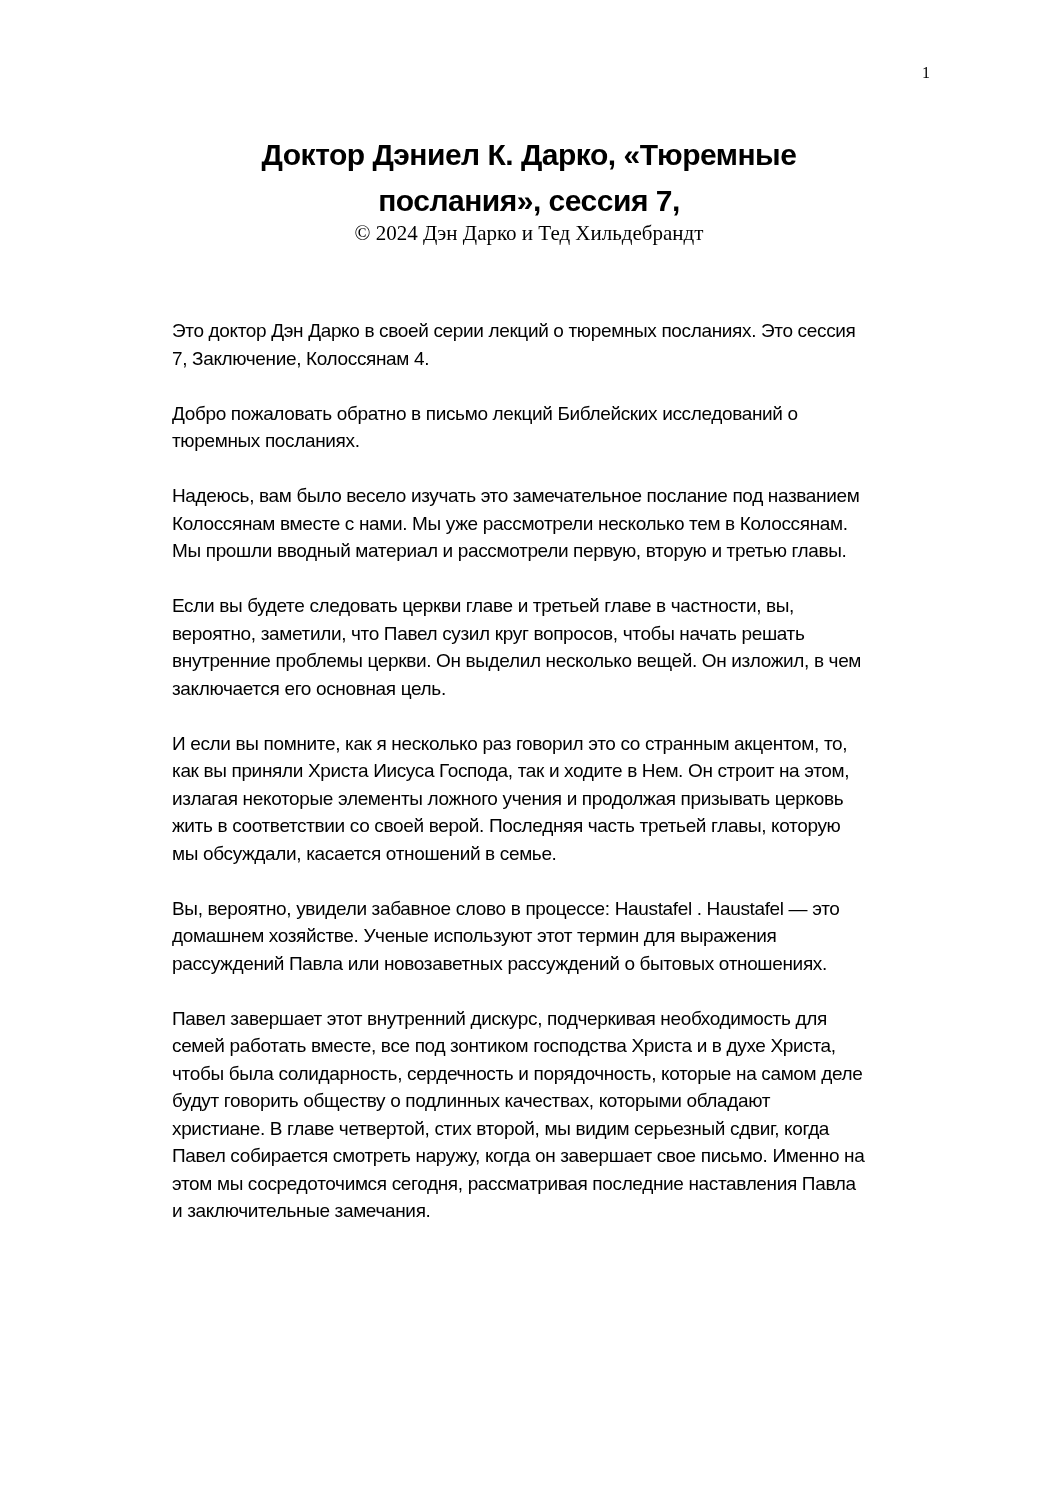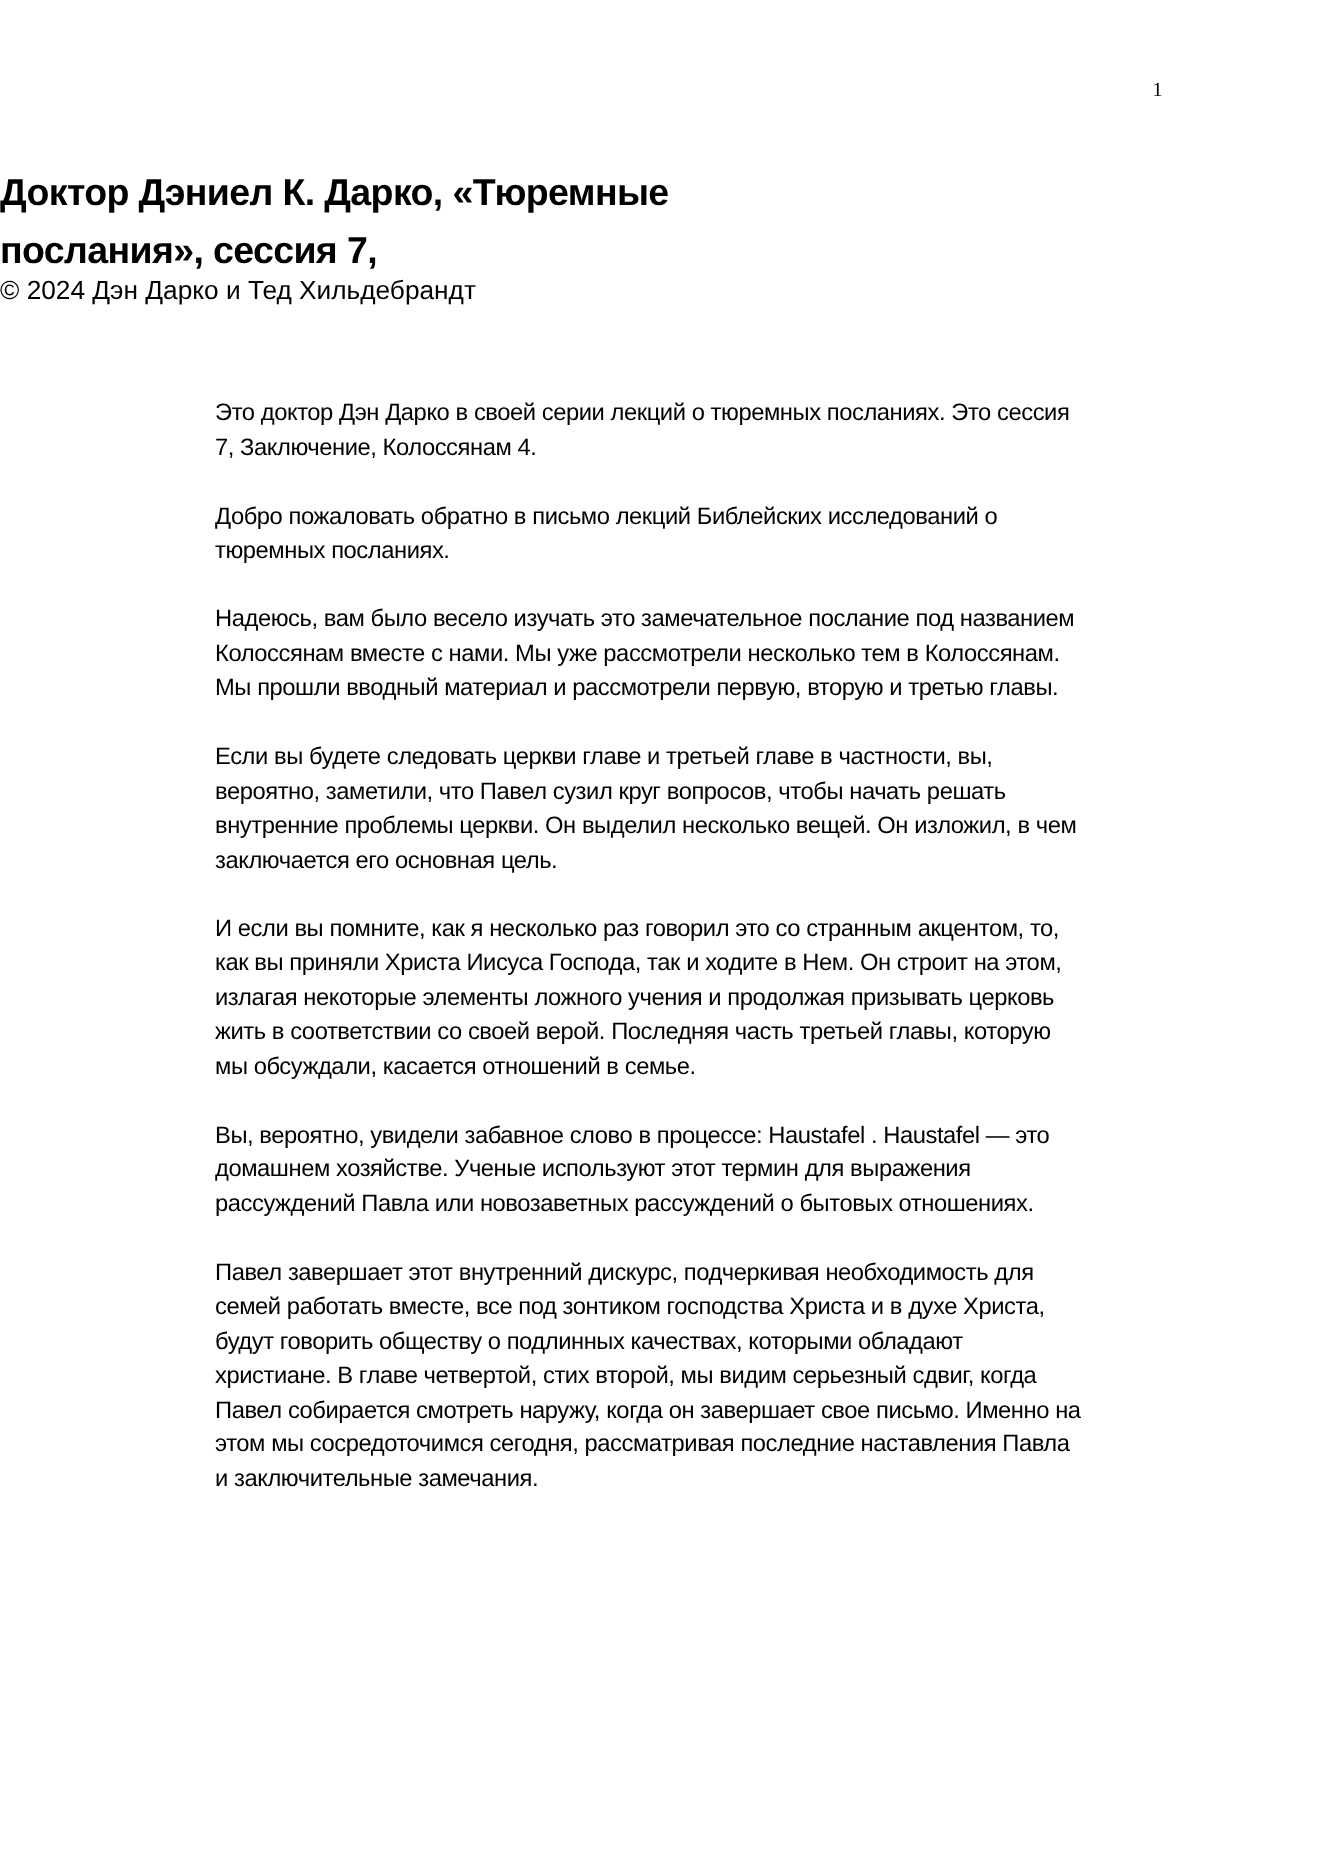--- a/index.html
+++ b/index.html
@@ -19,32 +19,32 @@
       top: 64px;
       left: 922px;
       font-family: "Liberation Serif", serif;
       font-size: 16px;
     }
     .title-block {
       position: absolute;
       top: 132px;
       left: 0;
       width: 1058px;
-      text-align: left;
+      text-align: center;
     }
     .title-line {
       font-family: "Liberation Sans", sans-serif;
       font-weight: bold;
       font-size: 30px;
       line-height: 46px;
       letter-spacing: -0.5px;
       display: block;
     }
     .copyright {
-      font-family: Liberation Sans, sans-serif;
+      font-family: Liberation Serif, serif;
       font-size: 21px;
       line-height: 26px;
       display: block;
       margin-top: -4px;
     }
     .body-text {
       position: absolute;
       top: 317px;
       left: 129px;
       width: 810px;
@@ -103,19 +103,20 @@
     <span class="line">мы обсуждали, касается отношений в семье.</span>
   </p>
   <p class="paragraph">
     <span class="line">Вы, вероятно, увидели забавное слово в процессе: Haustafel . Haustafel — это</span>
     <span class="line">домашнем хозяйстве. Ученые используют этот термин для выражения</span>
     <span class="line">рассуждений Павла или новозаветных рассуждений о бытовых отношениях.</span>
   </p>
   <p class="paragraph">
     <span class="line">Павел завершает этот внутренний дискурс, подчеркивая необходимость для</span>
     <span class="line">семей работать вместе, все под зонтиком господства Христа и в духе Христа,</span>
+    <span class="line">чтобы была солидарность, сердечность и порядочность, которые на самом деле</span>
     <span class="line">будут говорить обществу о подлинных качествах, которыми обладают</span>
     <span class="line">христиане. В главе четвертой, стих второй, мы видим серьезный сдвиг, когда</span>
     <span class="line">Павел собирается смотреть наружу, когда он завершает свое письмо. Именно на</span>
     <span class="line">этом мы сосредоточимся сегодня, рассматривая последние наставления Павла</span>
     <span class="line">и заключительные замечания.</span>
   </p>
 </div>
 
 </body></html>

